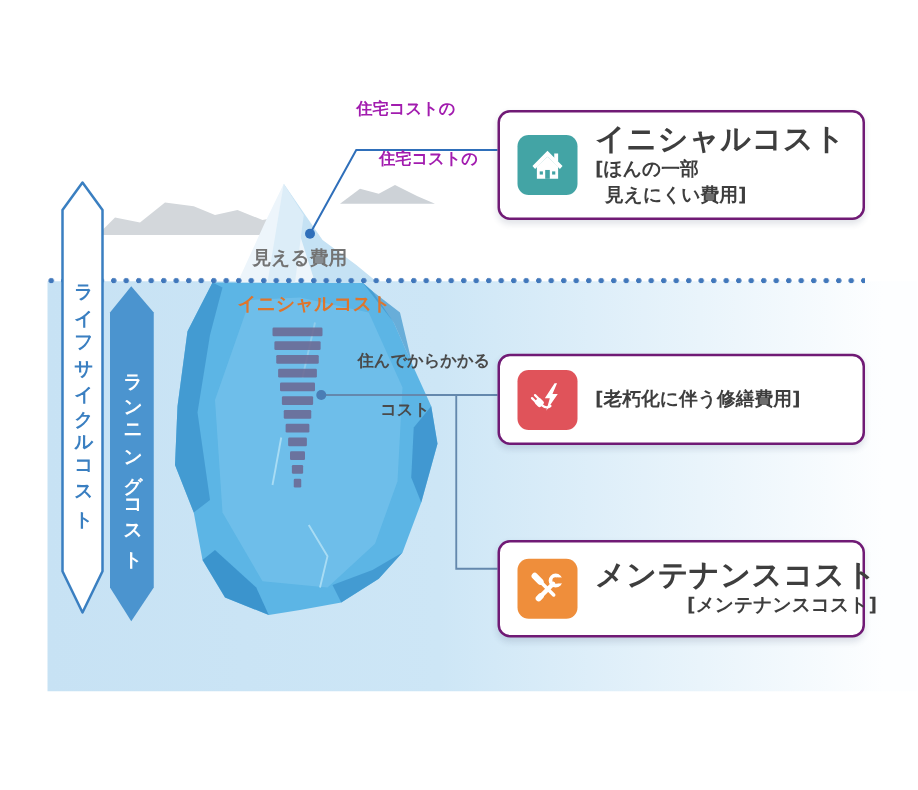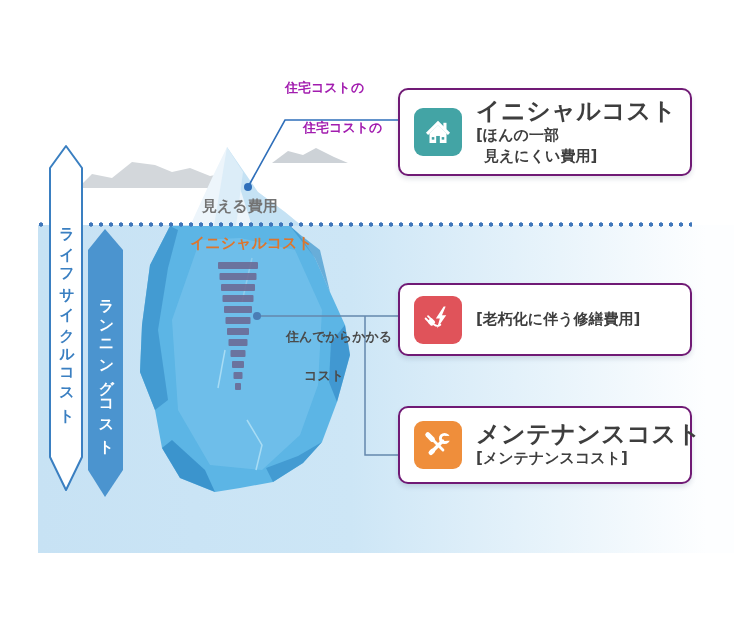--- a/index.html
+++ b/index.html
@@ -27,31 +27,31 @@
     writing-mode:vertical-rl;text-orientation:upright;
     font-weight:bold;font-size:15px;letter-spacing:3px;line-height:1;
   }
   .vtext.lifecycle{left:50px;top:175px;width:33px;height:285px;color:#3a7fc1;}
   .vtext.running{left:88px;top:258px;width:36px;height:222px;color:#ffffff;}
   
   .lbl{position:absolute;z-index:9;font-weight:bold;white-space:pre;}
   .lbl.tipnote{left:285px;top:78px;font-size:13px;color:#a21caf;line-height:1.55;}
   .lbl.visible{left:202px;top:197px;font-size:15px;color:#737373;}
   .lbl.hidden{left:190px;top:234px;font-size:15px;color:#de752c;}
-  .lbl.living{left:286px;top:280px;font-size:13px;color:#4a4a4a;line-height:1.5;margin-top:47px;}
+  .lbl.living{left:286px;top:280px;font-size:13px;color:#4a4a4a;line-height:1.5;}
   
   .card{
     position:absolute;left:398px;width:294px;z-index:10;box-sizing:border-box;
     background:#fff;border:2px solid #701a75;border-radius:10px;
     box-shadow:0 3px 5px rgba(40,60,90,.14);
     display:flex;align-items:center;padding:0 14px;gap:14px;
   }
   .card.c1{top:88px;height:88px;}
   .card.c2{top:283px;height:73px;}
-  .card.c3{top:406px;height:78px;}
+  .card.c3{top:432px;height:78px;text-align:right;}
   .icon{width:48px;height:48px;border-radius:9px;flex:none;display:flex;align-items:center;justify-content:center;}
   .icon.teal{background:#43a4a5;}
   .icon.red{background:#e0535a;}
   .icon.orange{background:#ef8e3b;}
   .card-body{display:flex;flex-direction:column;justify-content:center;}
   .card-title{font-size:24px;font-weight:bold;color:#3e3e3e;white-space:nowrap;letter-spacing:.5px;line-height:1.15;}
   .card-sub{font-size:15px;font-weight:bold;color:#3e3e3e;line-height:1.38;white-space:nowrap;}
   .card-sub .l2{padding-left:8px;}
   .card-sub span:empty{display:none;}
 </style>

